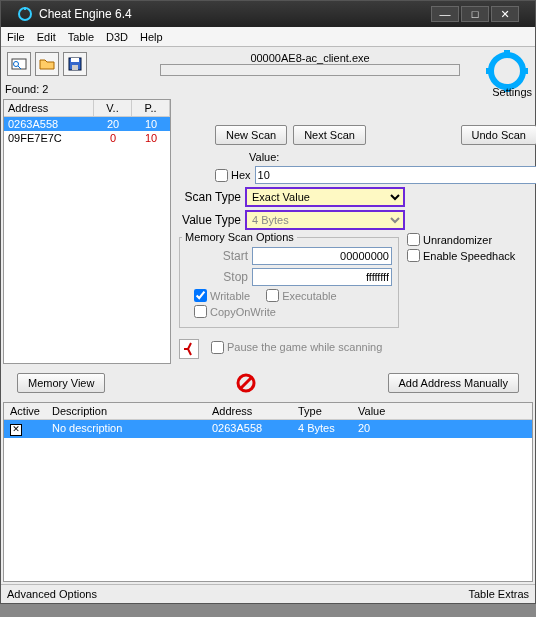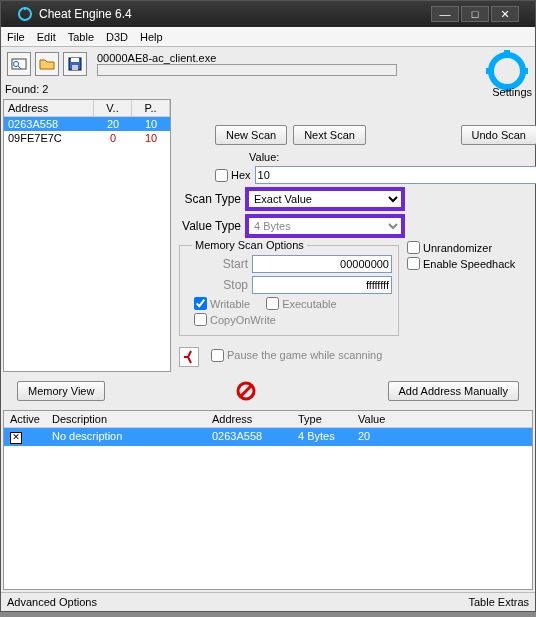--- a/index.html
+++ b/index.html
@@ -7,43 +7,43 @@
 .window{width:536px;background:#ececec;border:1px solid #555}
 .titlebar{height:26px;background:linear-gradient(#3b3b3b,#222);display:flex;align-items:center;color:#fff;padding:0 16px}
 .titlebar .icon-ce{width:16px;height:16px;margin-right:6px;display:flex;align-items:center;justify-content:center}
 .titlebar .title{flex:1;font-size:12px}
 .winbtns{display:flex;gap:2px}
 .winbtns div{width:28px;height:16px;background:#444;border:1px solid #666;display:flex;align-items:center;justify-content:center;color:#fff;font-size:11px;cursor:pointer}
 .menubar{height:20px;background:#f5f5f5;border-bottom:1px solid #bbb;display:flex;align-items:center;padding:0 6px;gap:12px}
 .menubar span{cursor:pointer}
 .toolbar{height:34px;display:flex;align-items:center;padding:2px 6px;gap:4px;background:#ececec}
 .tbtn{width:24px;height:24px;border:1px solid #888;background:#f5f5f5;display:flex;align-items:center;justify-content:center;cursor:pointer}
-.processbar{flex:1;margin:4px 6px;display:flex;flex-direction:column;align-items:flex-start}
+.processbar{flex:1;margin:4px 6px;display:flex;flex-direction:column;align-items:center}
 .processbar .procname{font-size:11px}
 .progress{width:300px;height:12px;border:1px solid #999;background:#eee}
 .logo{width:46px;height:46px;position:absolute;right:6px;top:48px}
 .main{display:flex;position:relative}
 .leftpane{width:180px;border:1px solid #999;background:#fff;margin:2px}
 .found{font-size:11px;padding:2px 4px;background:#ececec}
 .listhead{display:flex;background:#f0f0f0;border-bottom:1px solid #ccc}
 .listhead div{padding:2px 4px;border-right:1px solid #ccc;font-size:11px}
 .col-addr{width:90px}.col-v{width:38px;text-align:center}.col-p{width:38px;text-align:center}
 .listrow{display:flex;font-family:'Courier New',monospace;font-size:11px}
 .listrow div{padding:1px 4px}
 .listrow.sel{background:#3399ff;color:#fff}
 .listrow .red{color:#cc0000}
 .rightpane{flex:1;padding:4px 6px;position:relative}
 .scanbtns{display:flex;gap:6px;margin:24px 0 6px 36px;align-items:flex-start}
 .btn{border:1px solid #888;background:linear-gradient(#fdfdfd,#e4e4e4);padding:3px 10px;cursor:pointer;font-size:11px;border-radius:2px}
 .row{display:flex;align-items:center;margin:3px 0;gap:4px}
 .lbl{width:62px;text-align:right;font-size:12px}
 input[type=text]{border:1px solid #7a9ac0;padding:2px;font-size:11px;background:#fff}
-select{border:4px solid #6d28d9;font-size:11px;padding:1px;background:#ffffff}
+select{border:2px solid #6d28d9;font-size:11px;padding:1px;background:#fef9c3}
 .fieldset{border:1px solid #bbb;margin:4px 0;padding:6px 6px 6px 6px;position:relative}
-.fieldset .legend{position:absolute;top:-7px;left:12px;background:#ececec;padding:0 3px;font-size:11px}
+.fieldset .legend{position:absolute;top:-7px;left:2px;background:#ececec;padding:0 3px;font-size:11px}
 .chk{display:flex;align-items:center;gap:3px;font-size:11px}
 input[type=checkbox]{width:13px;height:13px}
 .memopts{display:flex;gap:8px}
 .memopts .leftcol{flex:1}
 .sidechecks{width:130px;display:flex;flex-direction:column;gap:3px;margin-top:0}
 .stopicon{width:20px;height:20px;border:1px solid #aaa;background:#fff;display:flex;align-items:center;justify-content:center;margin-top:4px}
 .bigstop{width:22px;height:22px;display:flex;align-items:center;justify-content:center;margin:4px auto}
 .belowmain{display:flex;padding:2px 16px;align-items:center}
 .table{border:1px solid #999;background:#fff;margin:2px;height:180px;overflow:hidden}
 .tablehead{display:flex;background:#f0f0f0;border-bottom:1px solid #ccc}

